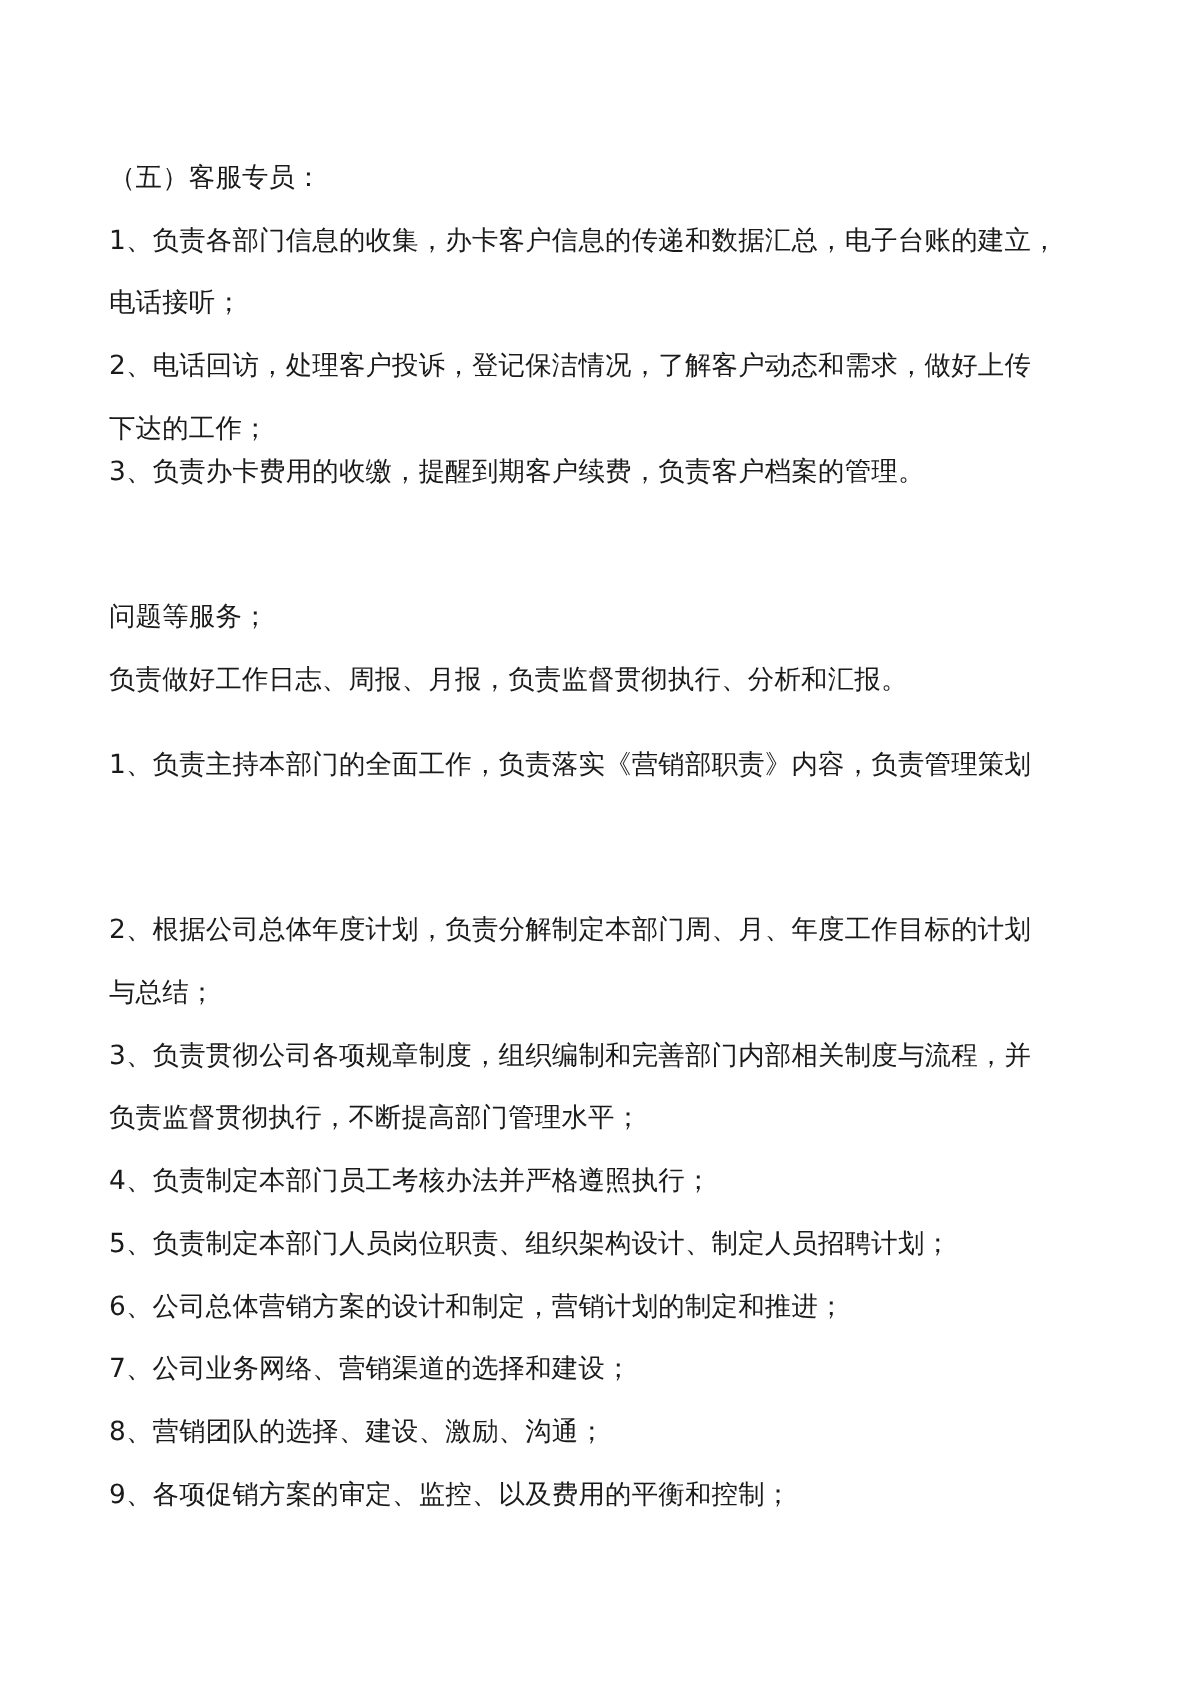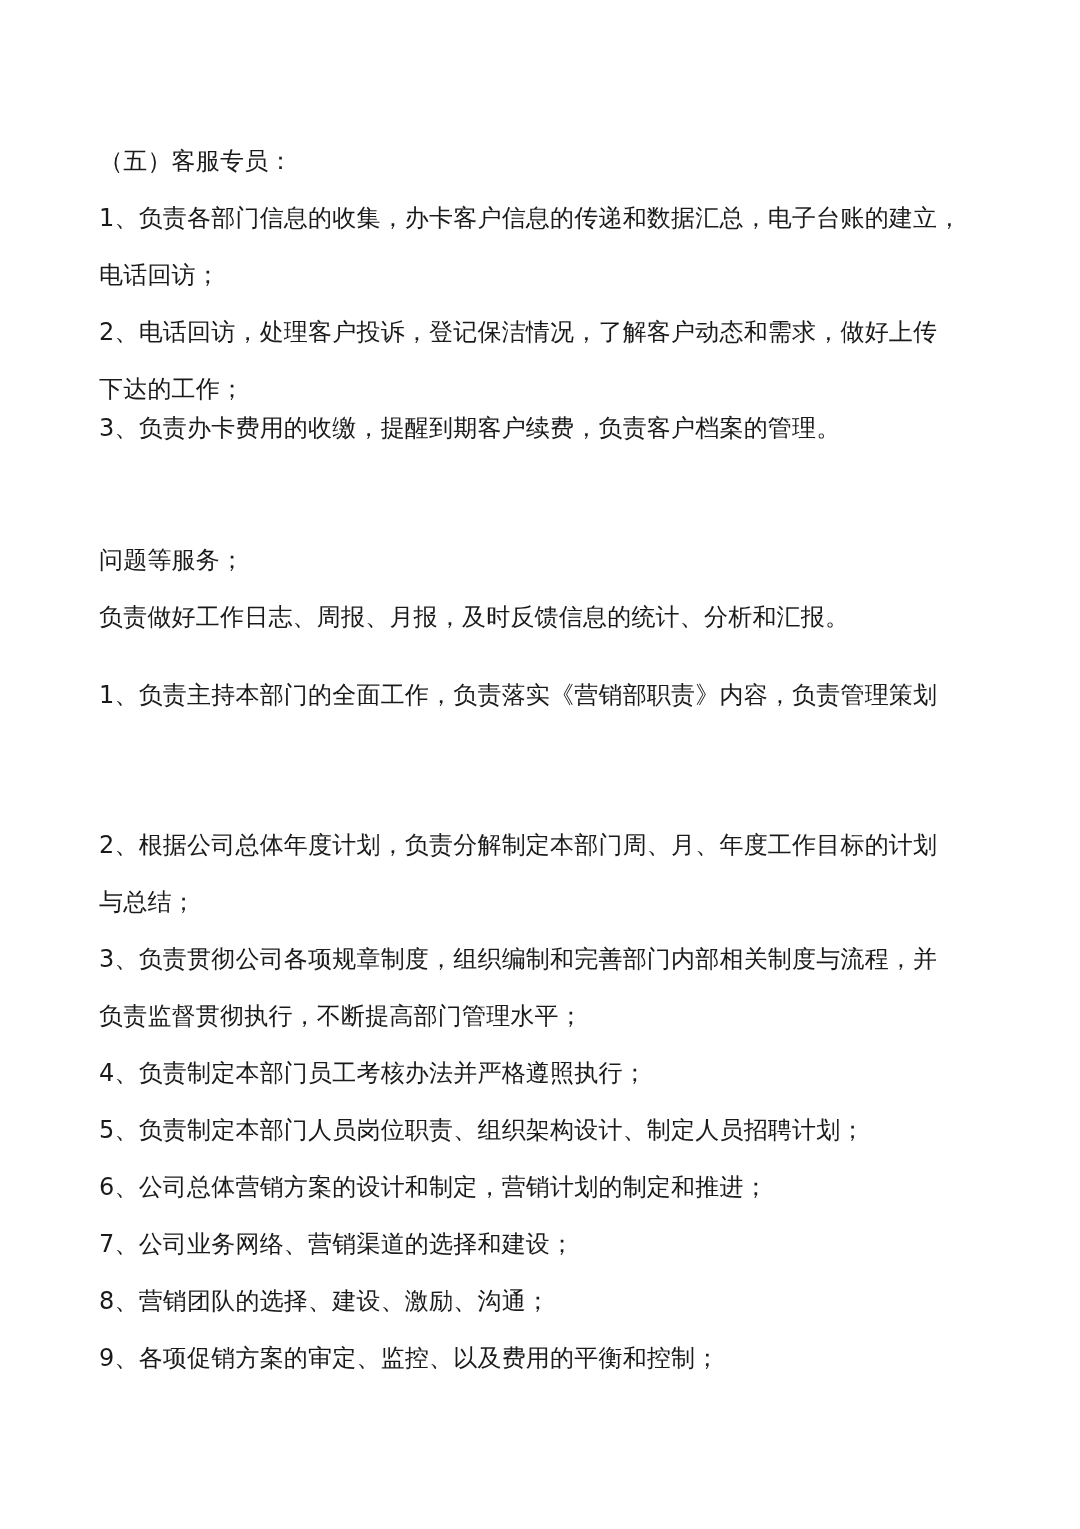--- a/index.html
+++ b/index.html
@@ -35,26 +35,26 @@
       left: 99px;
       font-size: 24px;
     }
   </style>
 </head>
 <body>
 
 <div class="page">
   <div class="line heading" style="top:146px">（五）客服专员：</div>
   <div class="line" style="top:203px">1、负责各部门信息的收集，办卡客户信息的传递和数据汇总，电子台账的建立，</div>
-  <div class="line" style="top:260px">电话回访；</div>
+  <div class="line" style="top:260px">电话接听；</div>
   <div class="line" style="top:317px">2、电话回访，处理客户投诉，登记保洁情况，了解客户动态和需求，做好上传</div>
   <div class="line" style="top:374px">下达的工作；</div>
   <div class="line" style="top:413px">3、负责办卡费用的收缴，提醒到期客户续费，负责客户档案的管理。</div>
   <div class="line" style="top:545px">问题等服务；</div>
-  <div class="line" style="top:602px">负责做好工作日志、周报、月报，及时反馈信息的统计、分析和汇报。</div>
+  <div class="line" style="top:602px">负责做好工作日志、周报、月报，负责监督贯彻执行、分析和汇报。</div>
   <div class="line" style="top:680px">1、负责主持本部门的全面工作，负责落实《营销部职责》内容，负责管理策划</div>
   <div class="line" style="top:830px">2、根据公司总体年度计划，负责分解制定本部门周、月、年度工作目标的计划</div>
   <div class="line" style="top:887px">与总结；</div>
   <div class="line" style="top:944px">3、负责贯彻公司各项规章制度，组织编制和完善部门内部相关制度与流程，并</div>
   <div class="line" style="top:1001px">负责监督贯彻执行，不断提高部门管理水平；</div>
   <div class="line" style="top:1058px">4、负责制定本部门员工考核办法并严格遵照执行；</div>
   <div class="line" style="top:1115px">5、负责制定本部门人员岗位职责、组织架构设计、制定人员招聘计划；</div>
   <div class="line" style="top:1172px">6、公司总体营销方案的设计和制定，营销计划的制定和推进；</div>
   <div class="line" style="top:1229px">7、公司业务网络、营销渠道的选择和建设；</div>
   <div class="line" style="top:1286px">8、营销团队的选择、建设、激励、沟通；</div>

